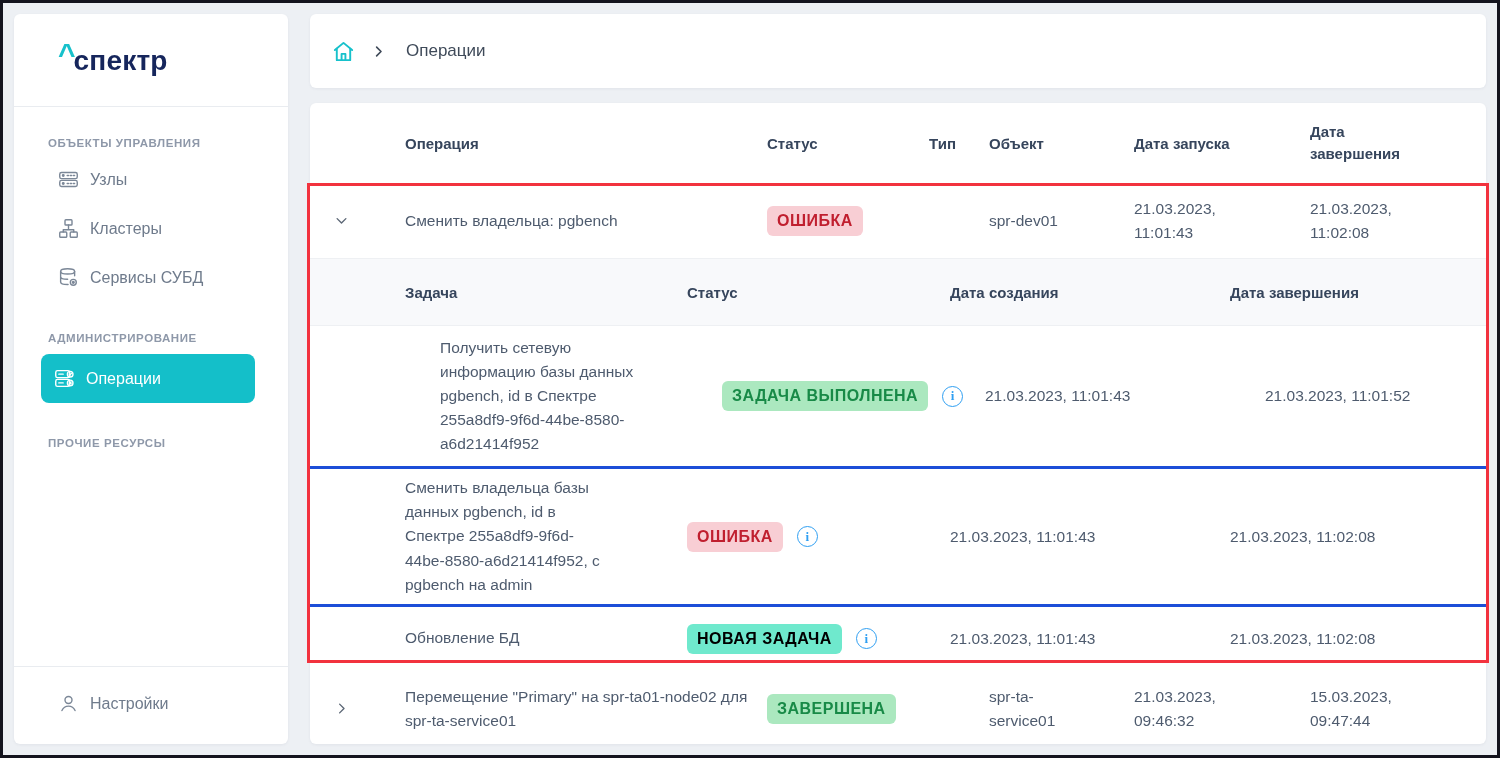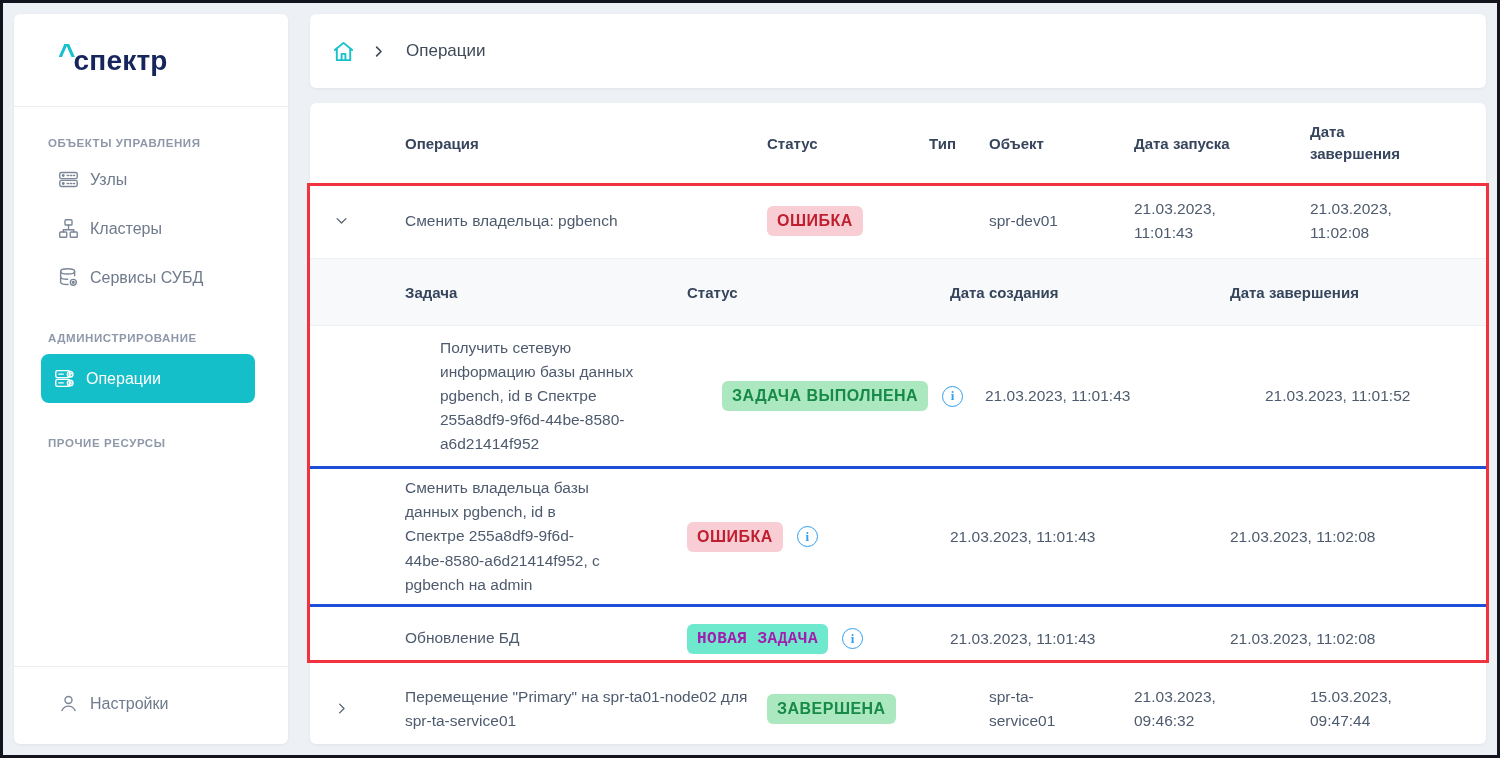--- a/index.html
+++ b/index.html
@@ -86,21 +86,21 @@
   .subrow + .subrow { border-top:3px solid #1d4ed8; }
   .subrow.h1 { height:140px;padding-left:35px; } .subrow.h2 { height:138px; } .subrow.h3 { height:66px; }
   .task-text { display:inline-block; max-width:200px; line-height:1.55; }
 
   .badge {
     display:inline-block; padding:6px 10px; border-radius:6px;
     font-size:16px; font-weight:700; letter-spacing:.03em; white-space:nowrap;
   }
   .badge.error   { background:#f8ced4; color:#c01f2f; }
   .badge.success { background:#abe8bf; color:#188a47; }
-  .badge.new     { background:#6fe9cd; color:#a21caf;font-family:Liberation Mono, monospace; }
+  .badge.new     { background:#6fe9cd; color:#000000; }
   .status-cell { display:flex; align-items:center; gap:14px; }
   .info-icon {
     width:21px; height:21px; border:1.8px solid #2f9ff2; border-radius:50%;
     color:#2f9ff2; font-size:13px; font-weight:700; font-family:"Liberation Serif", serif;
     display:inline-flex; align-items:center; justify-content:center; cursor:pointer; flex:0 0 auto;
   }
   .info-icon::before { content:"i"; }
 
   .row-bottom { height:78px; font-size:15.5px; color:#4e5b6e; border-bottom:1px solid #e8ebee; }
 

